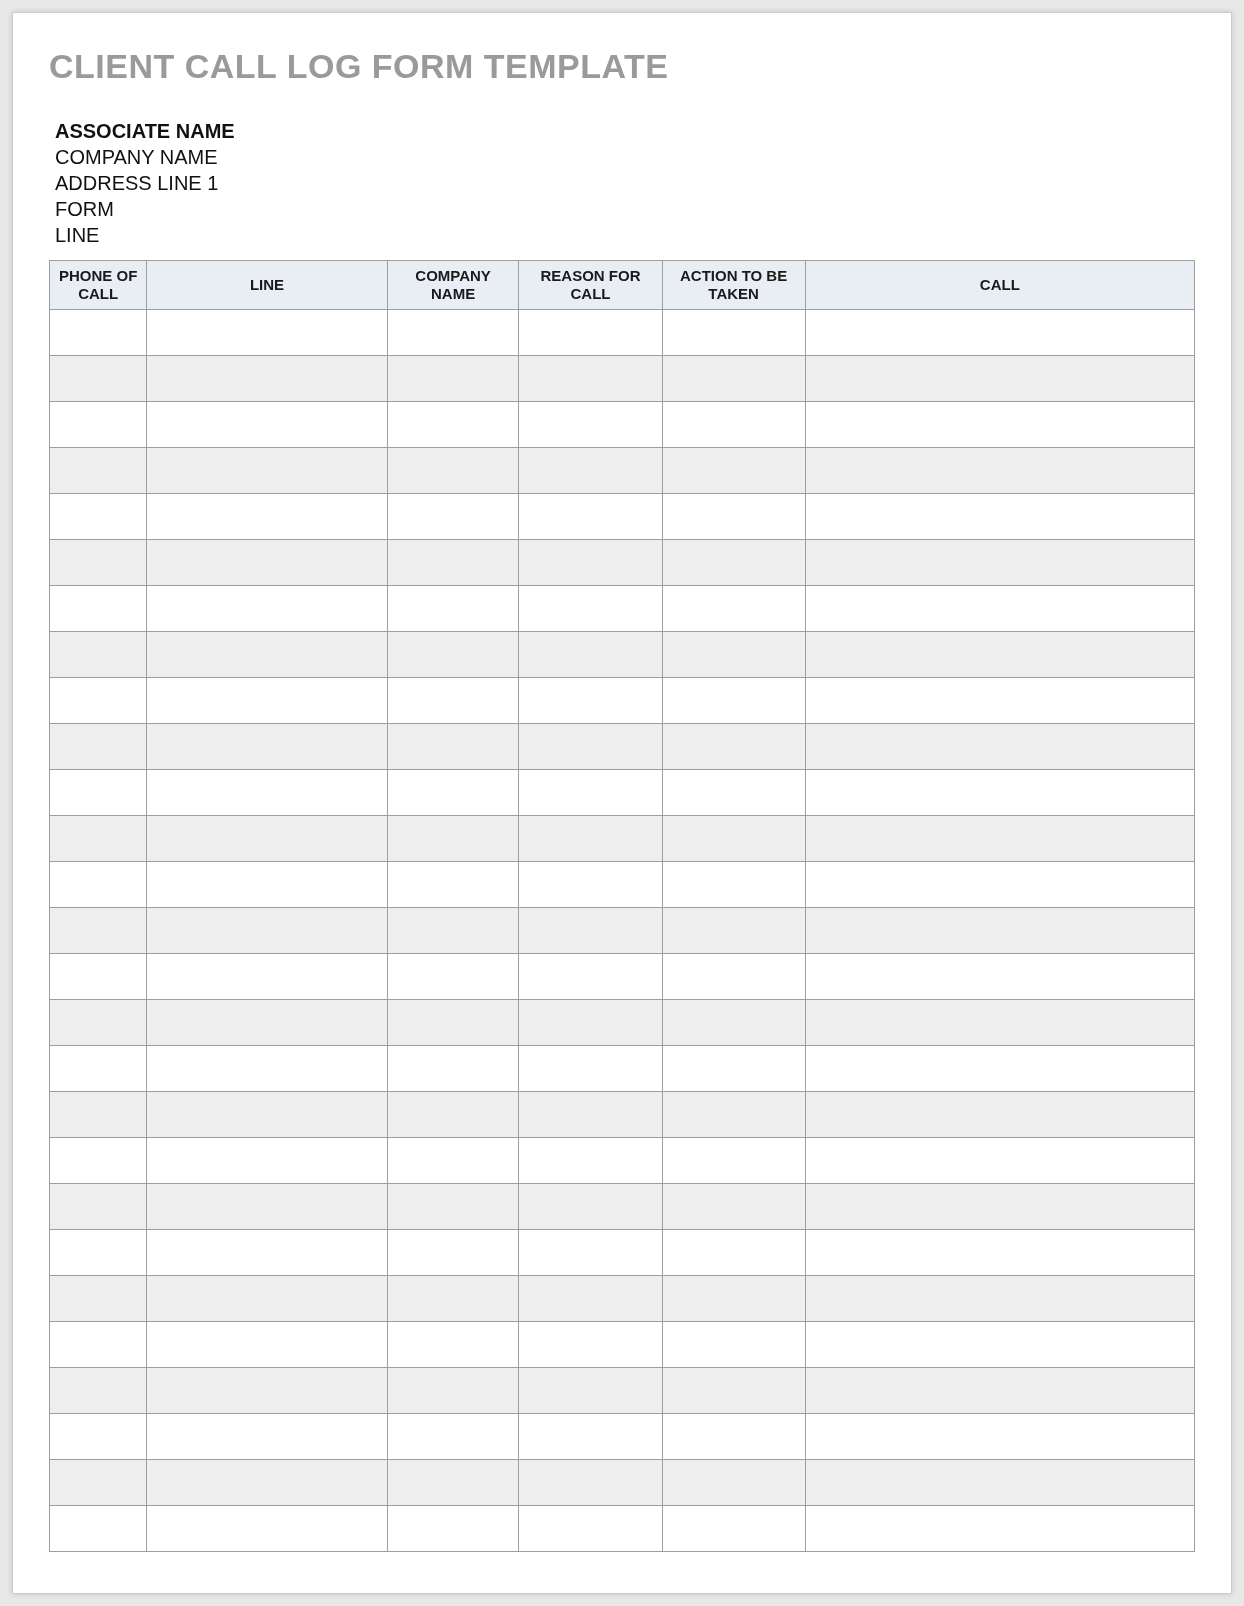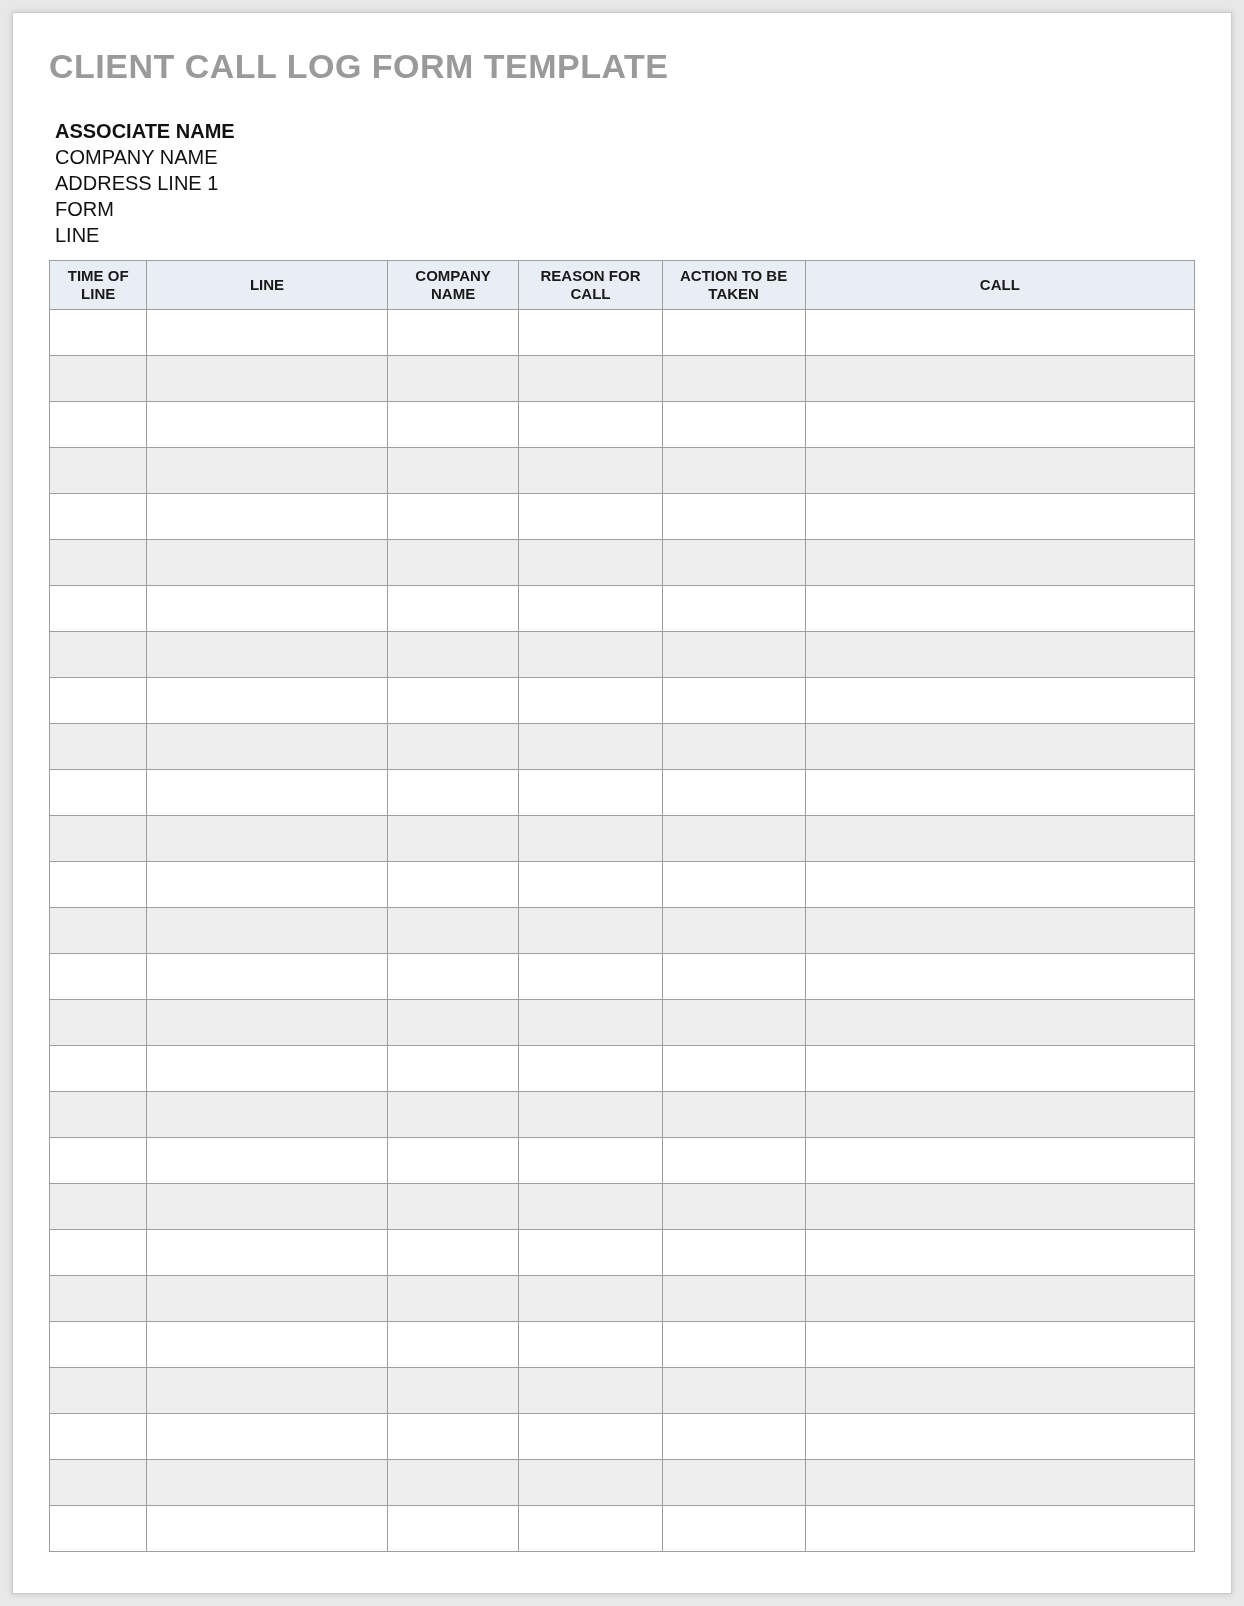--- a/index.html
+++ b/index.html
@@ -89,21 +89,21 @@
     <colgroup>
       <col class="c-time">
         <col class="c-name">
         <col class="c-comp">
         <col class="c-reason">
         <col class="c-action">
         <col class="c-notes">
     </colgroup>
     <thead>
       <tr>
-        <th>TIME OF LINE</th>
+        <th>PHONE OF CALL</th>
         <th>LINE</th>
         <th>COMPANY NAME</th>
         <th>REASON FOR CALL</th>
         <th>ACTION TO BE TAKEN</th>
         <th>CALL</th>
       </tr>
     </thead>
     <tbody id="log-body">
     <tr>
           <td></td>

